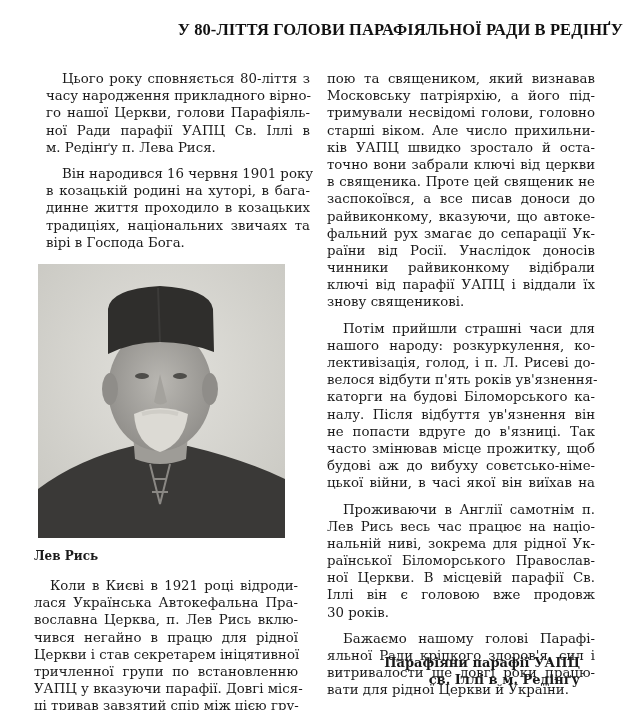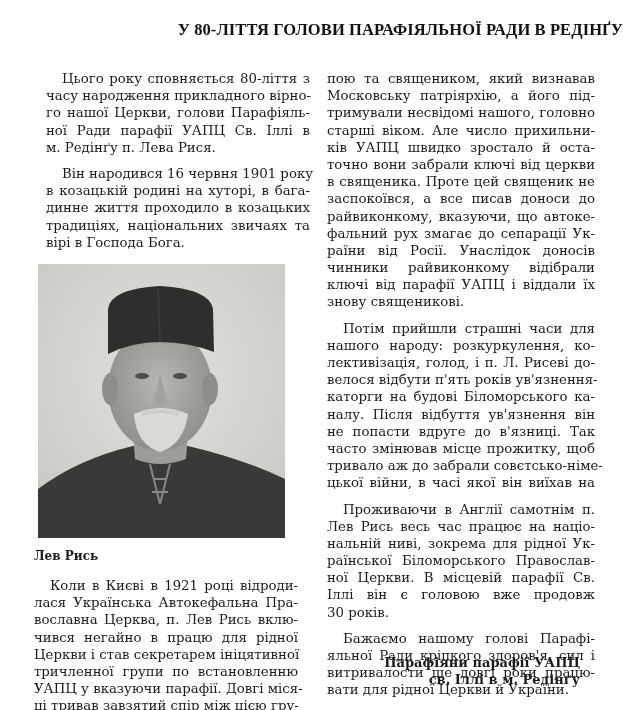--- a/index.html
+++ b/index.html
@@ -98,21 +98,21 @@
     <span class="ln">тричленної групи по встановленню</span>
     <span class="ln">УАПЦ у вказуючи парафії. Довгі міся-</span>
     <span class="ln">ці тривав завзятий спір між цією гру-</span>
   </div>
 </div>
 
 <div class="col col-right">
   <div class="para">
     <span class="ln">пою та священиком, який визнавав</span>
     <span class="ln">Московську патріярхію, а його під-</span>
-    <span class="ln">тримували несвідомі нашого, головно</span>
+    <span class="ln">тримували несвідомі голови, головно</span>
     <span class="ln">старші віком. Але число прихильни-</span>
     <span class="ln">ків УАПЦ швидко зростало й оста-</span>
     <span class="ln">точно вони забрали ключі від церкви</span>
     <span class="ln">в священика. Проте цей священик не</span>
     <span class="ln">заспокоївся, а все писав доноси до</span>
     <span class="ln">райвиконкому, вказуючи, що автоке-</span>
     <span class="ln">фальний рух змагає до сепарації Ук-</span>
     <span class="ln">раїни від Росії. Унаслідок доносів</span>
     <span class="ln">чинники райвиконкому відібрали</span>
     <span class="ln">ключі від парафії УАПЦ і віддали їх</span>
@@ -121,21 +121,21 @@
   <div class="gap"></div>
   <div class="para">
     <span class="ln indent">Потім прийшли страшні часи для</span>
     <span class="ln">нашого народу: розкуркулення, ко-</span>
     <span class="ln">лективізація, голод, і п. Л. Рисеві до-</span>
     <span class="ln">велося відбути п'ять років ув'язнення-</span>
     <span class="ln">каторги на будові Біломорського ка-</span>
     <span class="ln">налу. Після відбуття ув'язнення він</span>
     <span class="ln">не попасти вдруге до в'язниці. Так</span>
     <span class="ln">часто змінював місце прожитку, щоб</span>
-    <span class="ln">тривало аж до забрали совєтсько-німе-</span>
+    <span class="ln">будові аж до вибуху совєтсько-німе-</span>
     <span class="ln">цької війни, в часі якої він виїхав на</span>
   </div>
   <div class="gap"></div>
   <div class="para">
     <span class="ln indent">Проживаючи в Англії самотнім п.</span>
     <span class="ln">Лев Рись весь час працює на націо-</span>
     <span class="ln">нальній ниві, зокрема для рідної Ук-</span>
     <span class="ln">раїнської Біломорського Православ-</span>
     <span class="ln">ної Церкви. В місцевій парафії Св.</span>
     <span class="ln">Іллі він є головою вже продовж</span>

